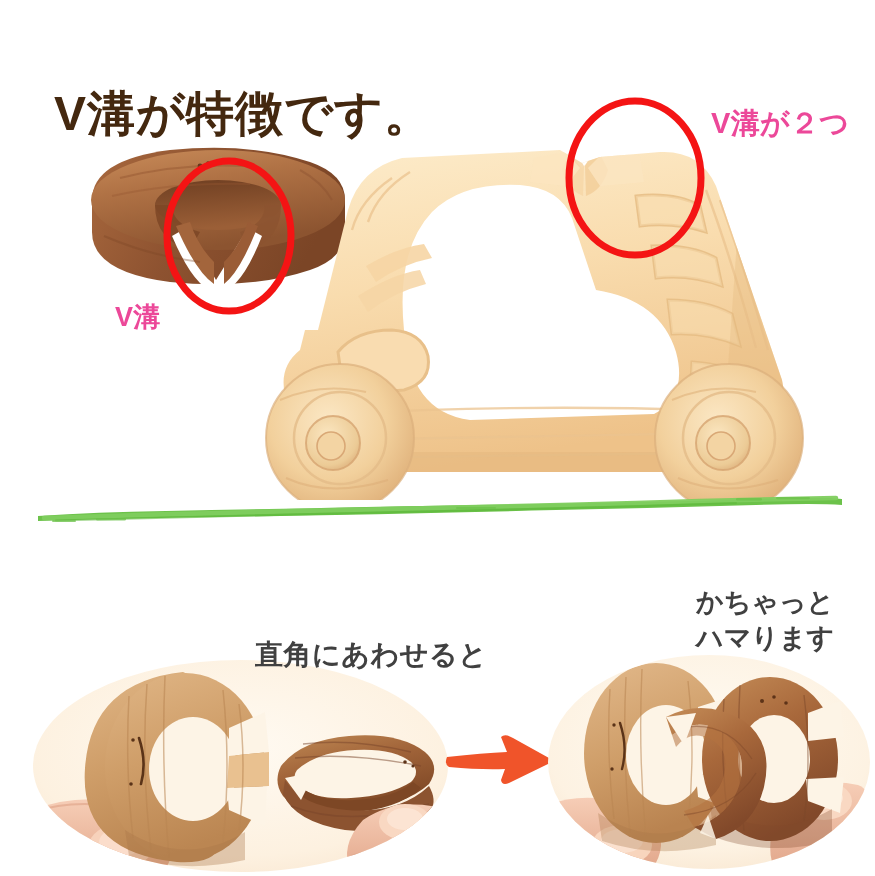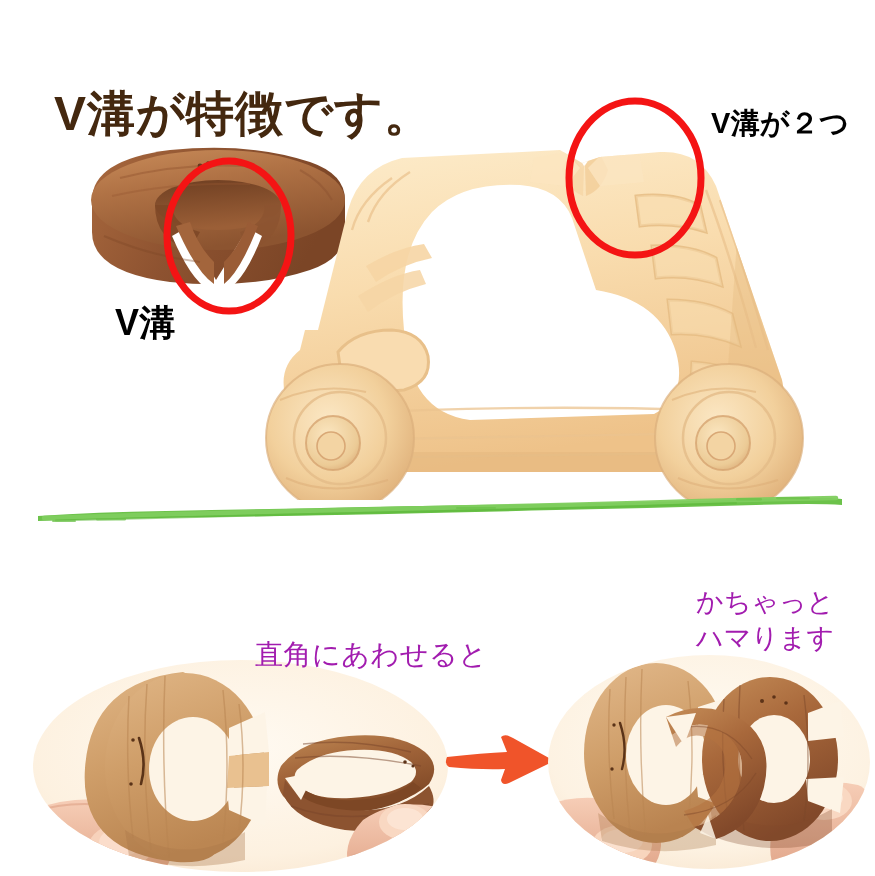--- a/index.html
+++ b/index.html
@@ -14,29 +14,30 @@
   
   .h-main{
     position:absolute;font-weight:bold;color:#44280f;
     letter-spacing:.02em;white-space:nowrap;
     text-shadow:0 1px 0 rgba(255,255,255,.6);
   }
   #title-vgroove{left:54px;top:50px;font-size:48px;}
   #title-play{left:48px;top:543px;font-size:46px;letter-spacing:.015em;}
 
   .label-red{
-    position:absolute;color:#000000;font-weight:bold;white-space:nowrap;
+    position:absolute;color:#ec4899;font-weight:bold;white-space:nowrap;
     letter-spacing:.01em;
   }
   #label-vgroove-2{left:711px;top:104px;font-size:29px;}
-  #label-vgroove-1{left:115px;top:299px;font-size:36px;}
+  #label-vgroove-1{left:115px;top:299px;font-size:27px;}
 
   .caption-brown{
-    position:absolute;color:#a21caf;white-space:nowrap;
+    position:absolute;color:#404040;white-space:nowrap;
     font-family:"DejaVu Sans","Liberation Sans",sans-serif;
+    font-weight:bold;
   }
   #caption-right-angle{left:208px;top:636px;font-size:28px;letter-spacing:.02em;margin-left:47px;}
   #caption-snap{left:696px;top:584px;font-size:27px;line-height:1.32;white-space:pre-line;}
 
   
   .divider-wrap{position:absolute;left:36px;top:492px;width:810px;height:32px;}
   .divider-wrap svg{display:block;width:100%;height:100%;}
 
   
   .car-scene{position:absolute;left:0;top:0;width:875px;height:500px;}

